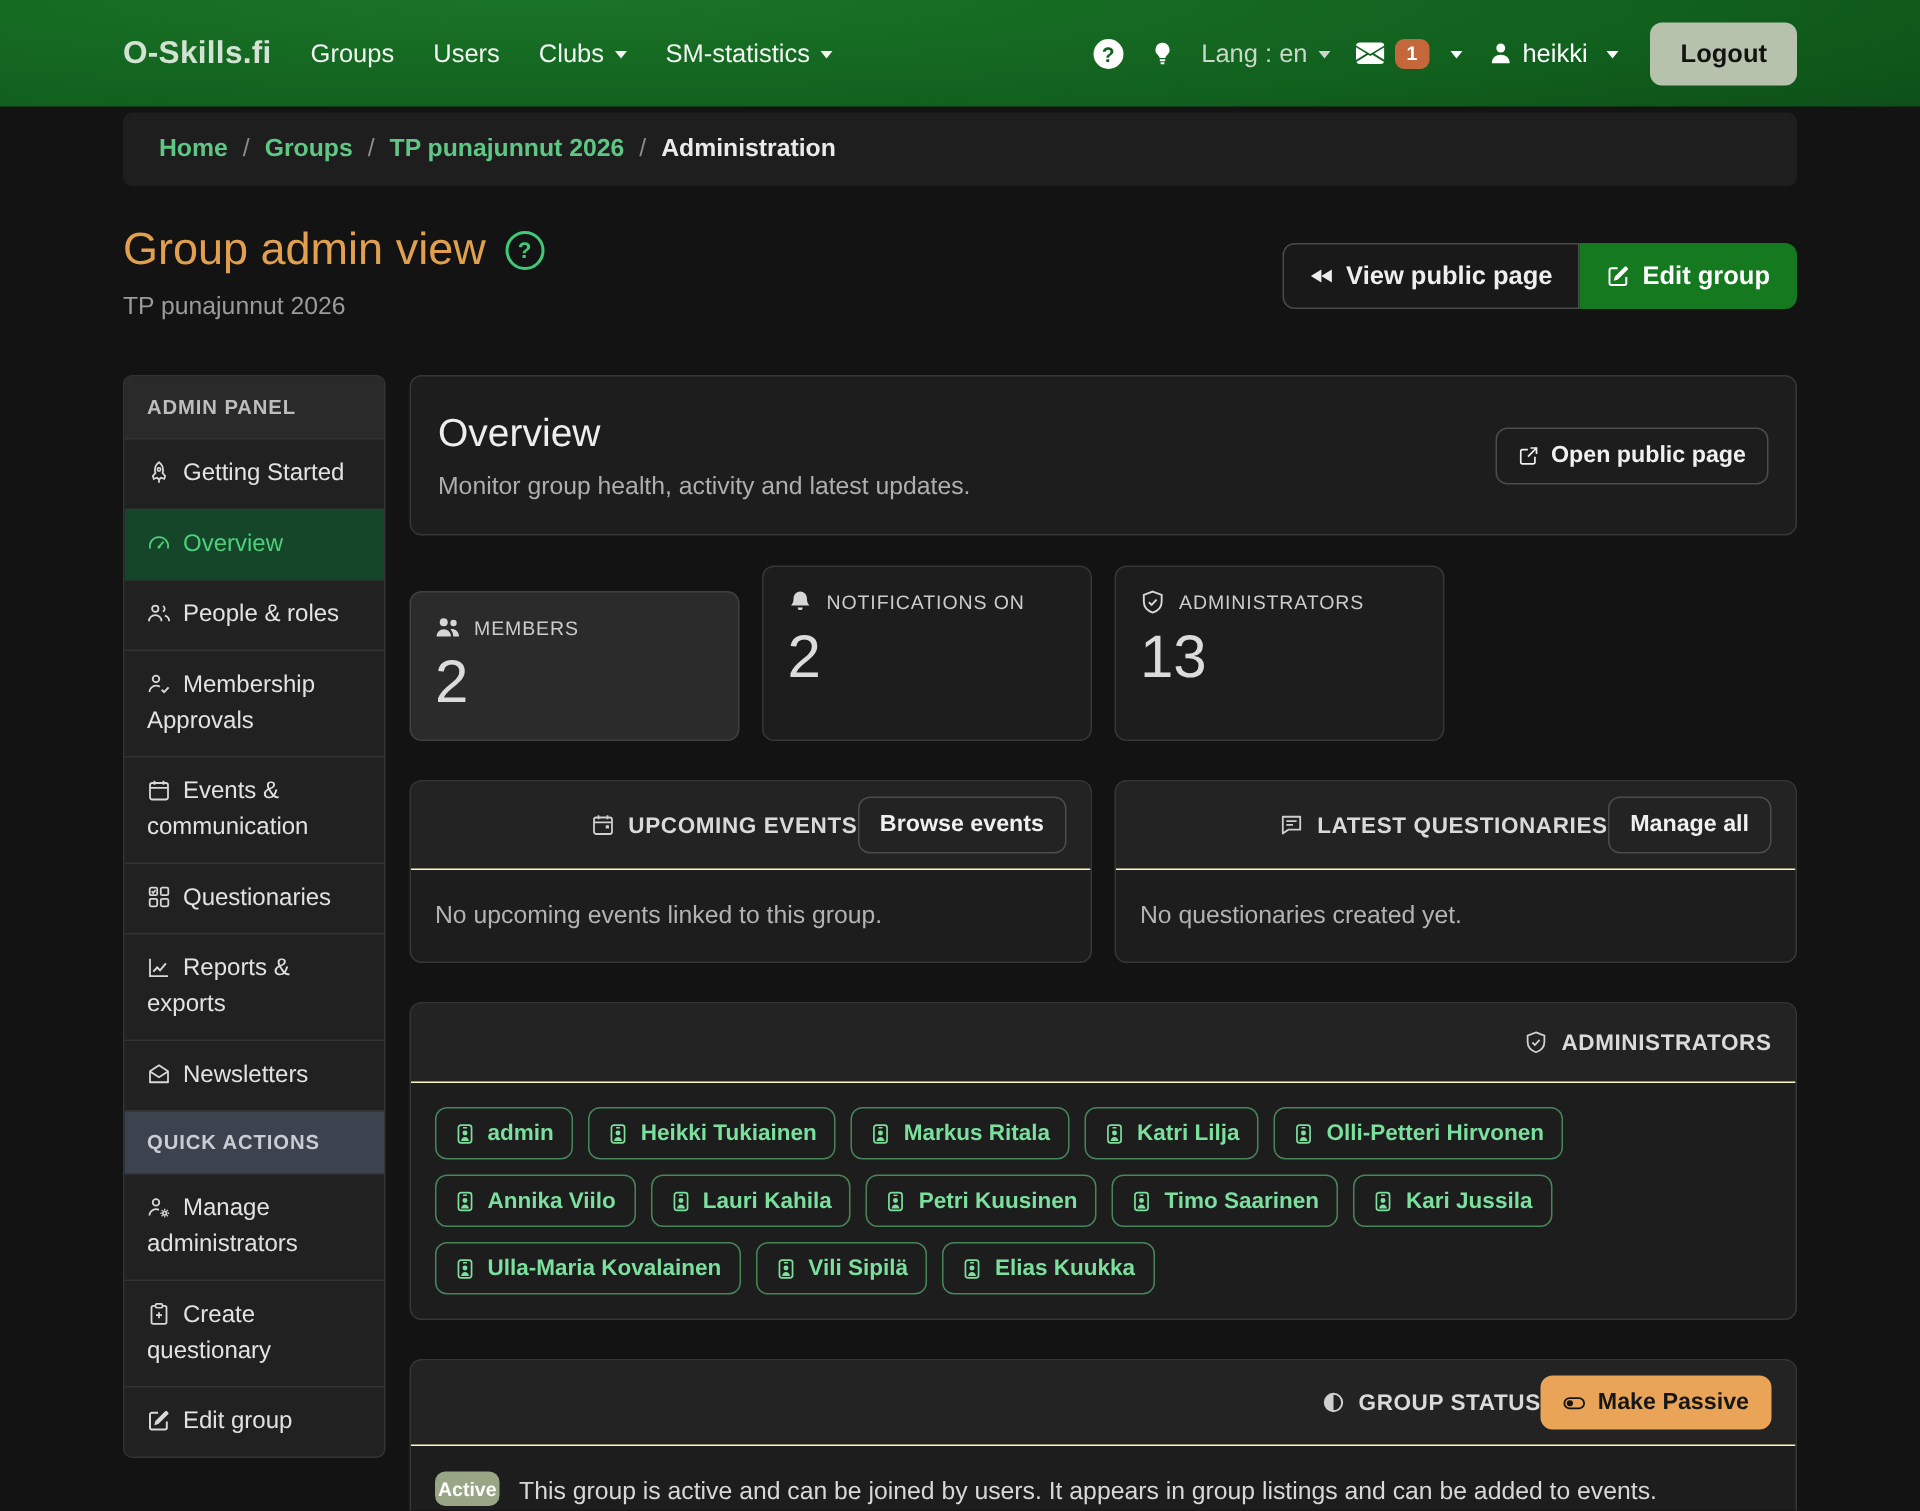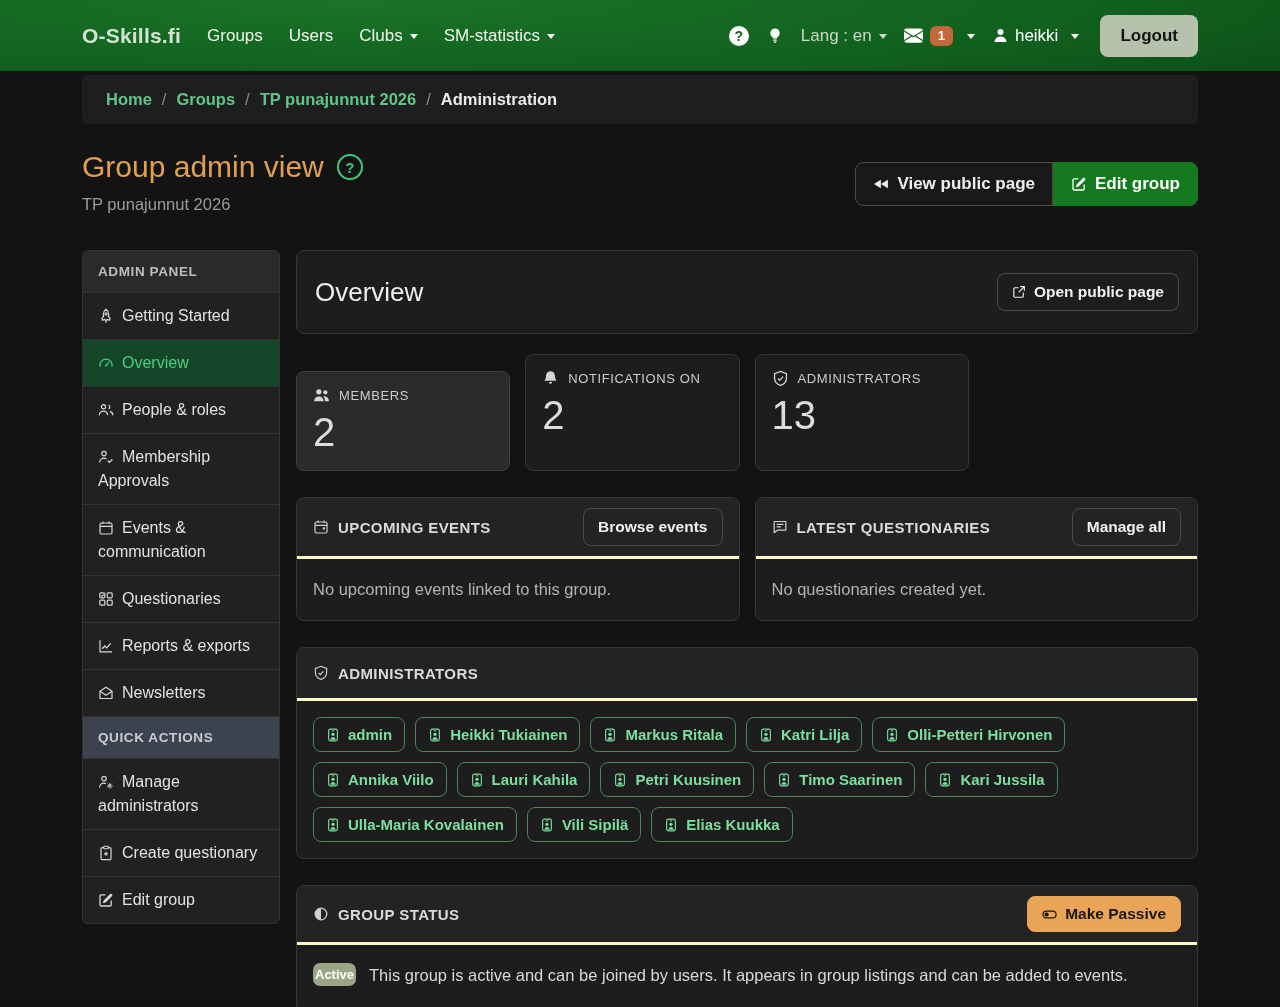--- a/index.html
+++ b/index.html
@@ -48,21 +48,21 @@
   .page-subtitle { color:#9b9b9b; font-size:16.5px; margin-top:11px; }
   .btn-group { display:flex; margin-top:12px; }
   .btn-dark { background:#191919; border:1px solid #4a4a4a; border-radius:8px 0 0 8px; color:#eeeeee;
               font-size:17px; font-weight:bold; padding:11px 17px; display:inline-flex; align-items:center; gap:8px; }
   .btn-green { background:#15791f; border:1px solid #15791f; border-radius:0 8px 8px 0; color:#ffffff;
                font-size:17px; font-weight:bold; padding:11px 17px; display:inline-flex; align-items:center; gap:8px; }
 
   .content { margin-top:36px; display:flex; gap:16px; align-items:flex-start; }
 
   
-  .sidebar { width:198px; flex-shrink:0; background:#212121; border:1px solid #333333; border-radius:6px; overflow:hidden; }
+  .sidebar { width:175px; flex-shrink:0; background:#212121; border:1px solid #333333; border-radius:6px; overflow:hidden; }
   .sb-header { background:#2a2a2a; color:#bdbdbd; font-size:13.5px; font-weight:bold; letter-spacing:.6px;
                padding:13px 15px; border-bottom:1px solid #333; }
   .sb-header.quick { background:#3d434e; color:#c9cdd3; }
   .sb-item { display:block; padding:11px 15px; color:#e2e2e2; font-size:16px; line-height:1.5;
              border-bottom:1px solid #333; }
   .sb-item .ic { margin-right:8px; color:#d8d8d8; }
   .sb-item.active { background:#16462a; color:#4cd07c; }
   .sb-item.active .ic { color:#4cd07c; }
   .sb-item:last-child { border-bottom:none; }
 
@@ -78,22 +78,22 @@
 
   .stats-row { margin-top:20px; display:grid; grid-template-columns:repeat(4,1fr); gap:15px; }
   .stat-card { padding:15px 16px; }
   .stat-card.hl { background:#2b2b2b; border-color:#404040;margin-top:17px; }
   .stat-label { display:flex; align-items:center; gap:9px; color:#cccccc; font-size:13px; letter-spacing:.6px; }
   .stat-label .ic { width:17px; height:17px; color:#d6d6d6; }
   .stat-value { font-size:40px; color:#dcdcdc; margin-top:5px; line-height:1.15; }
 
   .two-col { margin-top:26px; display:grid; grid-template-columns:1fr 1fr; gap:15px; }
   .panel { overflow:hidden; }
-  .panel-header { background:#232323; border-bottom:3px solid #fef9c3; padding:10px 16px;
-                  display:flex; justify-content:space-between; align-items:center; min-height:53px; }
+  .panel-header { background:#232323; border-bottom:1px solid #fef9c3; padding:10px 16px;
+                  display:flex; justify-content:flex-end; align-items:center; min-height:53px; }
   .panel-title { display:flex; align-items:center; gap:9px; font-size:15px; font-weight:bold;
                  letter-spacing:.4px; color:#dadada; }
   .panel-title .ic { color:#d0d0d0; }
   .panel-body { padding:21px 16px; color:#b3b3b3; font-size:16.5px; }
 
   .section-gap { margin-top:26px; }
   .badges-wrap { display:flex; flex-wrap:wrap; gap:10px; padding:16px; }
   .admin-badge { display:inline-flex; align-items:center; gap:8px; border:1px solid #47855a; border-radius:8px;
                  padding:8px 12px; color:#7bdf9d; font-size:15px; font-weight:bold; background:transparent; }
   .admin-badge .ic { width:14px; height:14px; }
@@ -345,20 +345,21 @@
       <a class="sb-item"><svg class="ic">
             <use href="#sym-pencil-square"></use>
           </svg><span>Edit group</span></a>
     </nav>
 
     <main class="main">
 
       <section class="card overview-card">
         <div>
           <h2 class="ov-title">Overview</h2>
+          <div class="ov-sub">Monitor group health, activity and latest updates.</div>
         </div>
         <button class="btn-outline">
           <svg class="ic" style="width:14px;height:14px">
               <use href="#sym-external"></use>
             </svg>
           <span>Open public page</span>
         </button>
       </section>
 
       <div class="stats-row">

